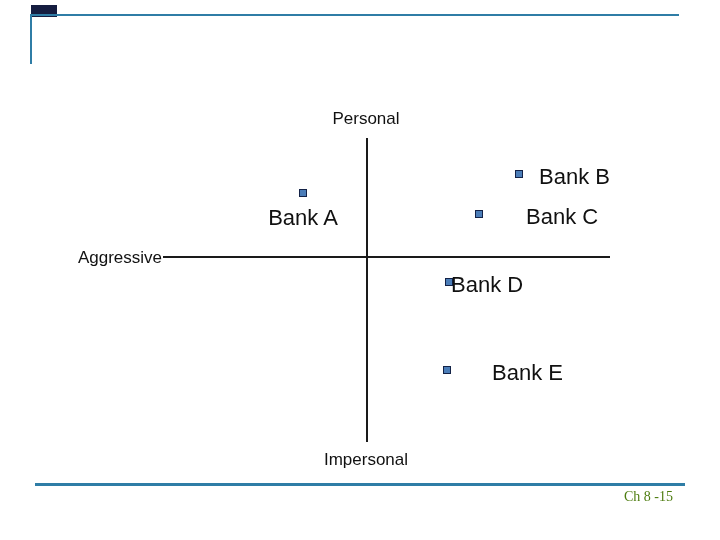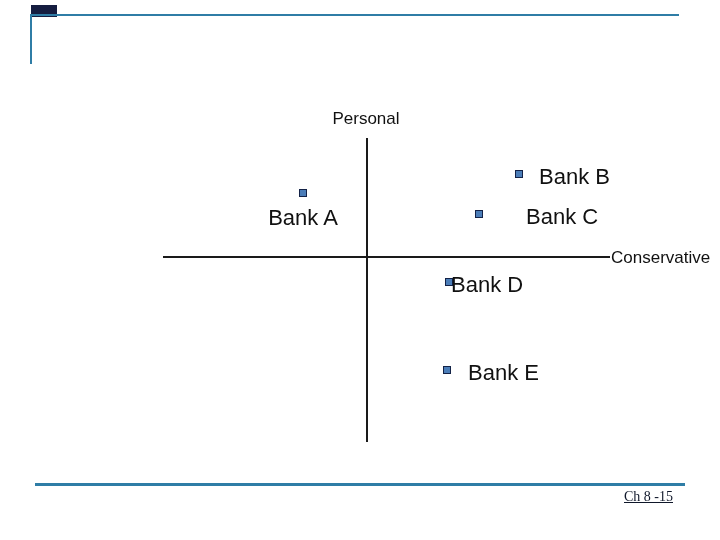--- a/index.html
+++ b/index.html
@@ -99,32 +99,33 @@
   <div class="corner-rect" style="background: rgb(21, 29, 64);"></div>
   <div class="title-rule-top" style="background: rgb(47, 125, 166);"></div>
   <div class="title-rule-left" style="background: rgb(47, 125, 166);"></div>
 
 
   <div class="plot">
     <div class="vline" style="background: rgb(26, 26, 26);"></div>
     <div class="hline" style="background: rgb(26, 26, 26);"></div>
 
     <div class="axis-label axis-top">Personal</div>
-    <div class="axis-label axis-right">Conservative</div>
+    <div class="axis-label axis-bottom">Impersonal</div>
+    <div class="axis-label axis-left">Aggressive</div>
 
     <div id="points">
         <div class="marker" style="left: 299px; top: 189.4px; width: 6px; height: 6px; background: rgb(75, 125, 184); border-color: rgb(19, 34, 71);"></div>
         <div class="point-label" style="left: 303px; top: 205.4px; transform: translateX(-50%); text-align: center;">Bank A</div>
         <div class="marker" style="left: 515px; top: 170.2px; width: 6px; height: 6px; background: rgb(75, 125, 184); border-color: rgb(19, 34, 71);"></div>
         <div class="point-label" style="left: 539px; top: 164.2px;">Bank B</div>
         <div class="marker" style="left: 475px; top: 209.8px; width: 6px; height: 6px; background: rgb(75, 125, 184); border-color: rgb(19, 34, 71);"></div>
         <div class="point-label" style="left: 498px; top: 203.8px; margin-left: 28px;">Bank C</div>
         <div class="marker" style="left: 445px; top: 278.2px; width: 6px; height: 6px; background: rgb(75, 125, 184); border-color: rgb(19, 34, 71);"></div>
         <div class="point-label" style="left: 451px; top: 272.2px;">Bank D</div>
         <div class="marker" style="left: 443px; top: 365.8px; width: 6px; height: 6px; background: rgb(75, 125, 184); border-color: rgb(19, 34, 71);"></div>
-        <div class="point-label" style="left: 468px; top: 359.8px;">Bank E</div>
+        <div class="point-label" style="left: 492px; top: 359.8px;">Bank E</div>
       </div>
   </div>
 
   <div class="bottom-rule" style="background: rgb(47, 125, 166);"></div>
-  <div class="page-label" style="color: #0f172a; text-decoration: underline;">Ch 8 -15</div>
+  <div class="page-label" style="color: #4d7c0f;">Ch 8 -15</div>
 
 </div>
 
 </body></html>

